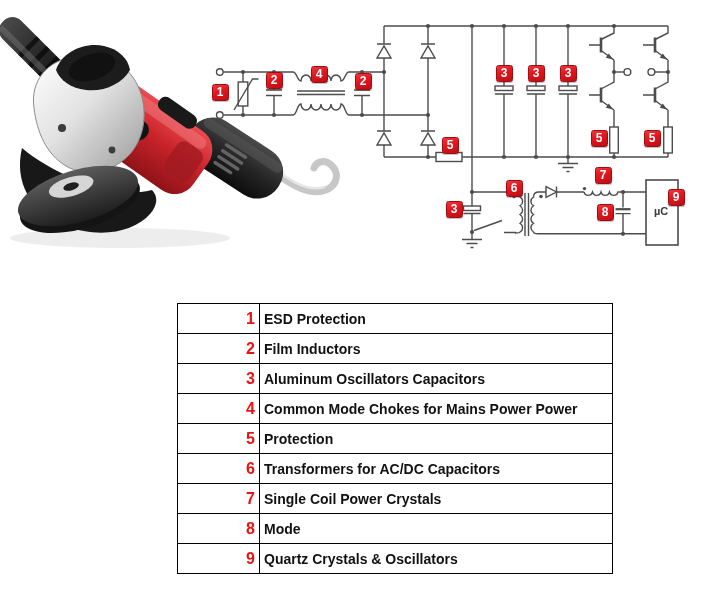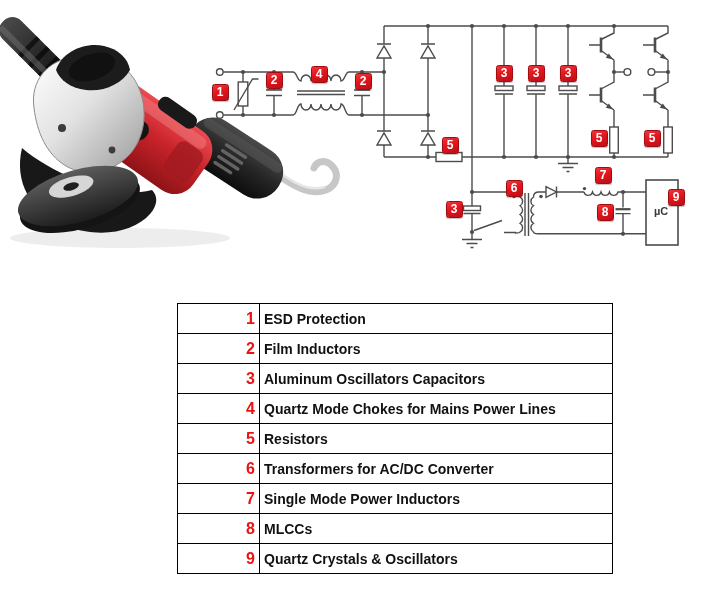--- a/index.html
+++ b/index.html
@@ -286,37 +286,37 @@
       <tr>
         <td class="num">2</td>
         <td class="lbl">Film Inductors</td>
       </tr>
       <tr>
         <td class="num">3</td>
         <td class="lbl">Aluminum Oscillators Capacitors</td>
       </tr>
       <tr>
         <td class="num">4</td>
-        <td class="lbl">Quartz Mode Chokes for Mains Power Lines</td>
+        <td class="lbl">Common Mode Chokes for Mains Power Power</td>
       </tr>
       <tr>
         <td class="num">5</td>
-        <td class="lbl">Resistors</td>
+        <td class="lbl">Protection</td>
       </tr>
       <tr>
         <td class="num">6</td>
-        <td class="lbl">Transformers for AC/DC Converter</td>
+        <td class="lbl">Transformers for AC/DC Capacitors</td>
       </tr>
       <tr>
         <td class="num">7</td>
-        <td class="lbl">Single Mode Power Inductors</td>
+        <td class="lbl">Single Coil Power Crystals</td>
       </tr>
       <tr>
         <td class="num">8</td>
-        <td class="lbl">MLCCs</td>
+        <td class="lbl">Mode</td>
       </tr>
       <tr>
         <td class="num">9</td>
         <td class="lbl">Quartz Crystals &amp; Oscillators</td>
       </tr>
     </tbody>
   </table>
 
 </div>
 

